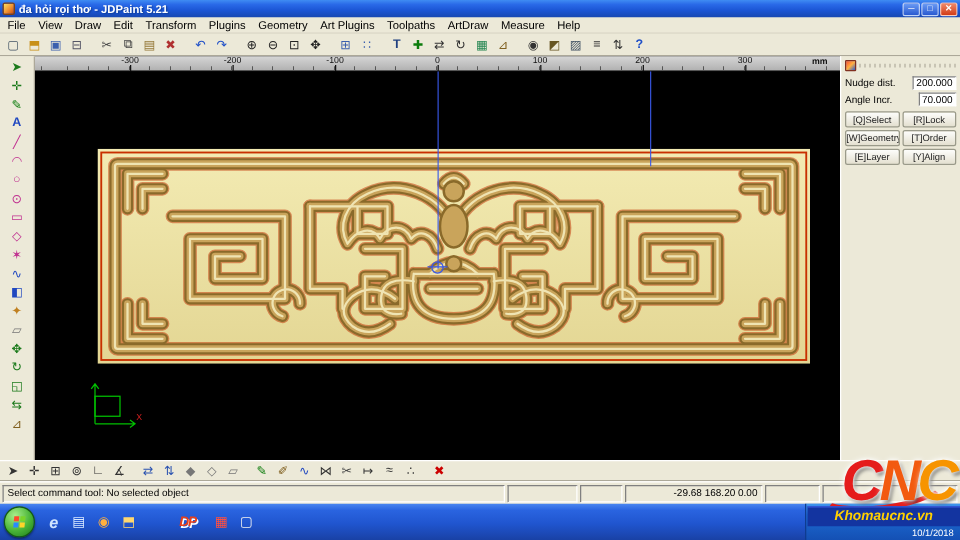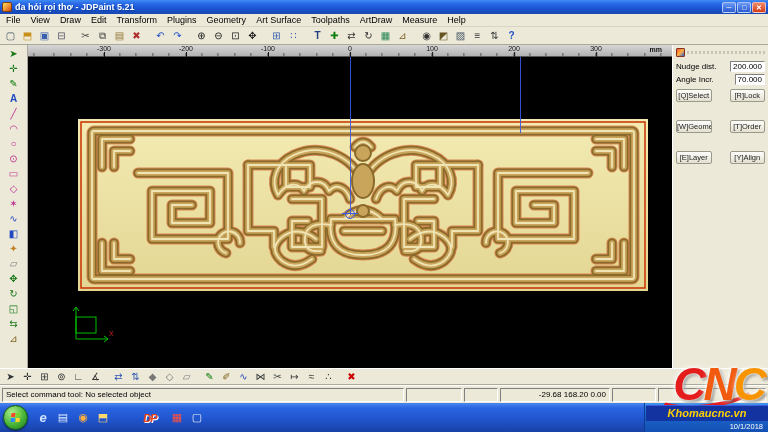--- a/index.html
+++ b/index.html
@@ -68,21 +68,21 @@
   .right-panel{width:96px;background:#ece9d8;border-left:1px solid #fff;font-size:8px;
     padding:2px 3px;display:flex;flex-direction:column}
   .rp-header{height:11px;display:flex;align-items:center;gap:2px;margin-bottom:2px}
   .rp-icon{width:9px;height:9px;border-radius:1px;
     background:linear-gradient(135deg,#ff5030 0%,#ffb040 50%,#3060d0 100%);border:1px solid #803020}
   .rp-grip{flex:1;height:3px;background:repeating-linear-gradient(90deg,#c8c4b4 0 2px,transparent 2px 4px)}
   .rp-row{display:flex;align-items:center;margin:1px 0}
   .rp-label{width:65px;white-space:nowrap}
   .rp-value{flex:1;background:#fff;border:1px solid;border-color:#808080 #fff #fff #808080;
     padding:0 2px;height:11px;line-height:10px}
-  .rp-buttons{display:grid;grid-template-columns:1fr 1fr;gap:18px;margin-top:3px}
+  .rp-buttons{display:grid;grid-template-columns:1fr 1fr;gap:2px;margin-top:3px}
   .rp-btn{height:13px;font-size:7.5px;text-align:center;line-height:12px;color:#222;
     background:linear-gradient(#fdfdfb,#e4e0d0);border:1px solid #9a9a8a;border-radius:2px;white-space:nowrap;overflow:hidden}
 
   
   .statusbar{height:18px;display:flex;gap:2px;align-items:center;background:#ece9d8;
     padding:1px 2px;font-size:8px;border-top:1px solid #fff}
   .sbox{border:1px solid;border-color:#808080 #fff #fff #808080;height:14px;line-height:12px;
     padding:0 3px;background:#ece9d8;white-space:nowrap;overflow:hidden}
   .sb-msg{width:402px}
   .sb-a{width:56px}.sb-b{width:34px}
@@ -133,21 +133,21 @@
 
   <div class="menubar">
 
   <span class="menu-item">File</span>
       <span class="menu-item">View</span>
       <span class="menu-item">Draw</span>
       <span class="menu-item">Edit</span>
       <span class="menu-item">Transform</span>
       <span class="menu-item">Plugins</span>
       <span class="menu-item">Geometry</span>
-      <span class="menu-item">Art Surface</span>
+      <span class="menu-item">Art Plugins</span>
       <span class="menu-item">Toolpaths</span>
       <span class="menu-item">ArtDraw</span>
       <span class="menu-item">Measure</span>
       <span class="menu-item">Help</span>
     </div>
 
   <div class="toolbar">
 
   <span class="tbtn" style="color:#445566">▢</span>
       <span class="tbtn" style="color:#c89018">⬒</span>

